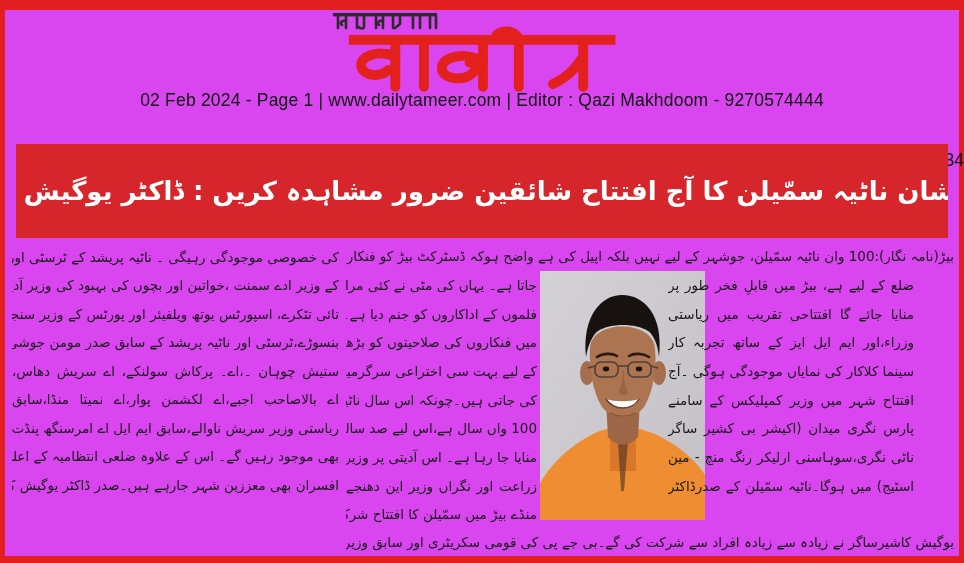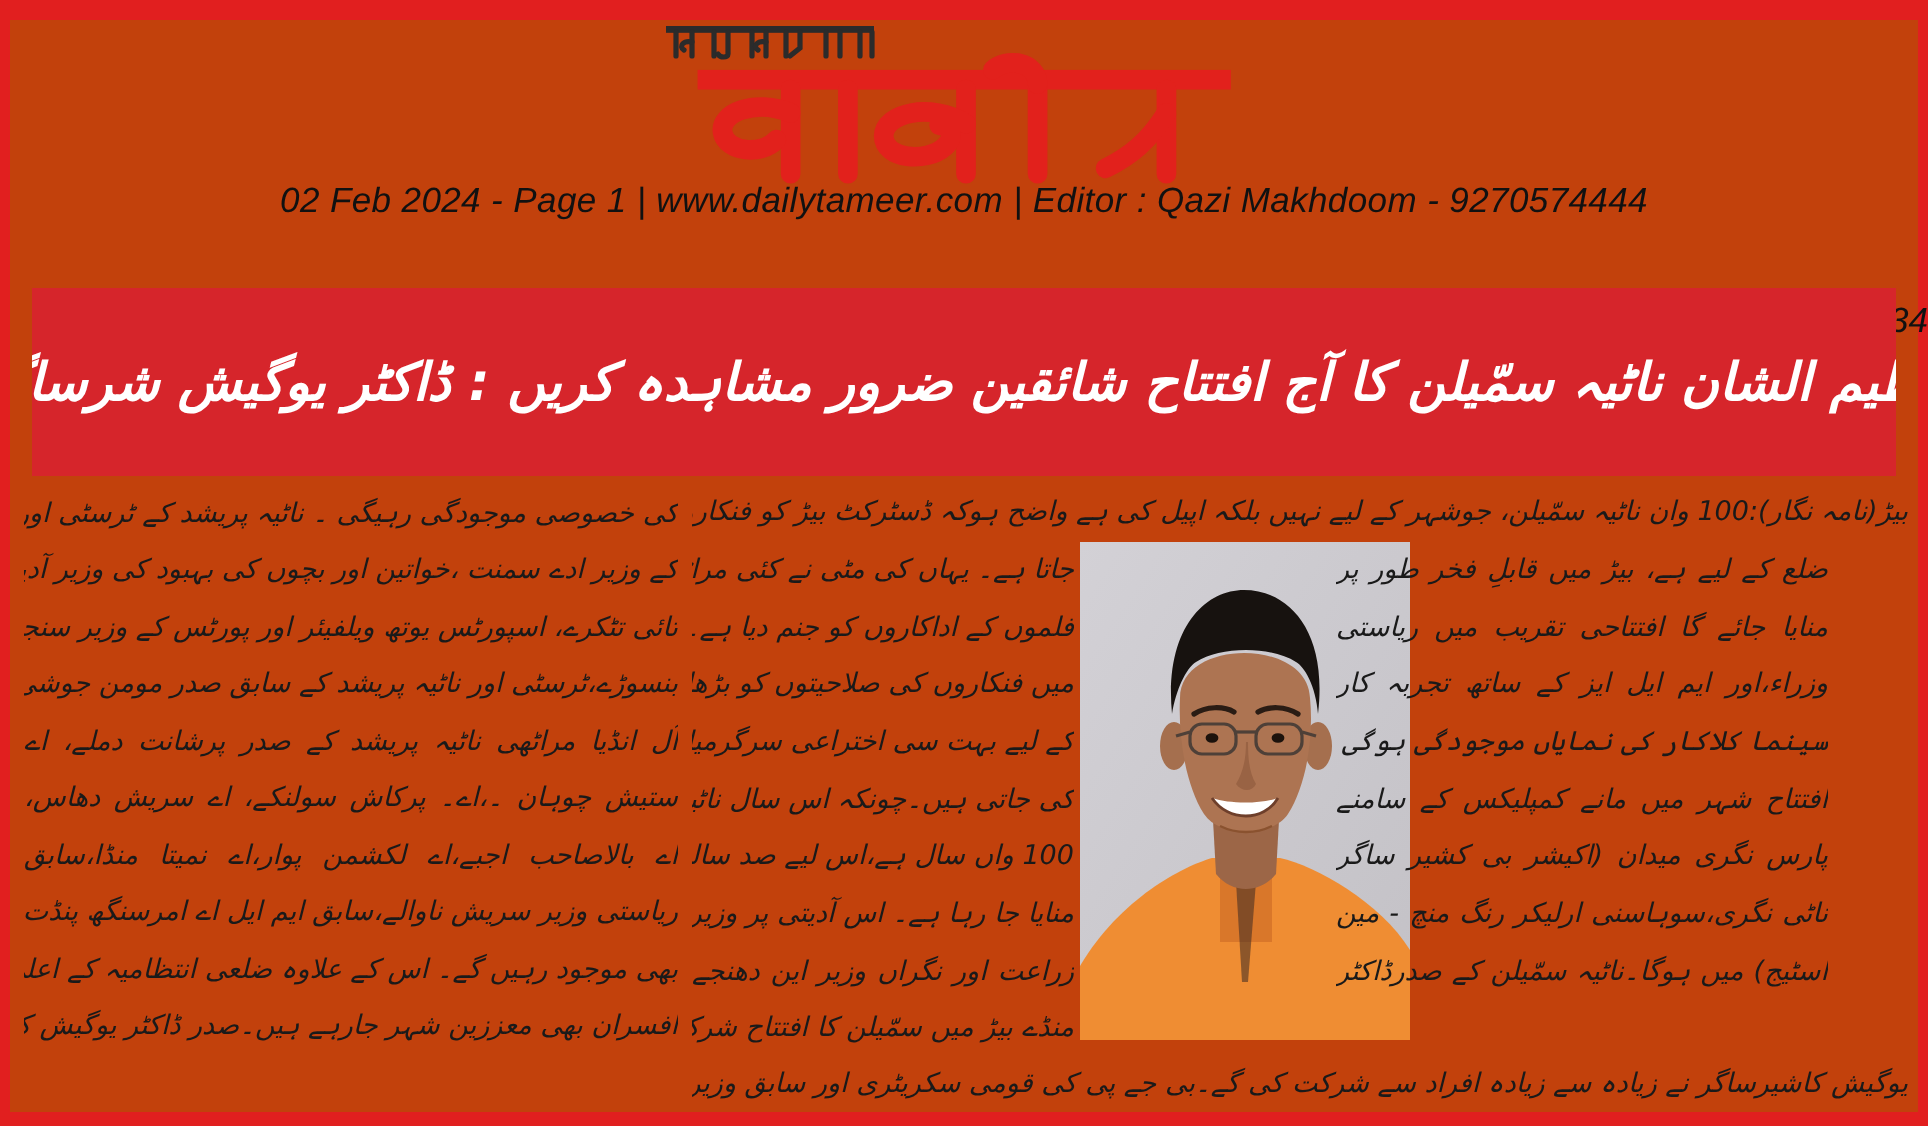--- a/index.html
+++ b/index.html
@@ -1,17 +1,17 @@
 <!DOCTYPE html>
 <html><head>
 <meta charset="utf-8">
 <style>
   html,body{margin:0;padding:0;background:#888;}
-  #page{position:relative;width:964px;height:563px;background:#c2410c;overflow:hidden;
-        font-family:"Liberation Sans",sans-serif;font-style:italic;}
+  #page{position:relative;width:964px;height:563px;background:#d946ef;overflow:hidden;
+        font-family:"Liberation Sans",sans-serif;}
   
   .frame-top{position:absolute;left:0;top:0;width:964px;height:10px;background:#e11f1f;}
   .frame-left{position:absolute;left:0;top:0;width:5px;height:563px;background:#e11f1f;}
   .frame-right{position:absolute;right:0;top:0;width:5px;height:563px;background:#e11f1f;}
   .frame-bottom{position:absolute;left:0;bottom:0;width:964px;height:7px;background:#e11f1f;}
 
   
   .tagline{position:absolute;left:333px;top:12px;width:106px;height:20px;}
   .logo{position:absolute;left:333px;top:26px;width:300px;height:68px;}
   .dateline{position:absolute;left:0;top:90px;width:964px;text-align:center;
@@ -103,21 +103,20 @@
 
   <div class="ucol" style="left:346px;top:243px;width:608px;height:28px;">
     <div class="single-line">بیڑ(نامہ نگار):100 وان ناٹیہ سمّیلن، جوشہر کے لیے نہیں بلکہ    اپیل کی ہے    واضح ہوکہ ڈسٹرکٹ بیڑ کو فنکاروں کا گہوارہ سمجھا</div>
   </div>
 
   <div class="ucol left-col" style="left:12px;top:243px;width:327px;height:314px;">
     <div class="uline">کی خصوصی موجودگی رہیگی ۔ ناٹیہ پریشد کے ٹرسٹی اور صنعت</div>
     <div class="uline">کے وزیر ادے سمنت ،خواتین اور بچوں کی بہبود کی وزیر آدیتی</div>
     <div class="uline">تائی تٹکرے، اسپورٹس یوتھ ویلفیئر اور پورٹس کے وزیر سنجے</div>
     <div class="uline">بنسوڑے،ٹرسٹی اور ناٹیہ پریشد کے سابق صدر مومن جوشی،</div>
-    <div class="uline">آل انڈیا مراٹھی ناٹیہ پریشد کے صدر پرشانت دملے، اے</div>
     <div class="uline">ستیش چوہان ۔،اے۔ پرکاش سولنکے، اے سریش دھاس،</div>
     <div class="uline">اے بالاصاحب اجبے،اے لکشمن پوار،اے نمیتا منڈا،سابق</div>
     <div class="uline">ریاستی وزیر سریش ناوالے،سابق ایم ایل اے امرسنگھ پنڈت</div>
     <div class="uline">بھی موجود رہیں گے۔ اس کے علاوہ ضلعی انتظامیہ کے اعلیٰ</div>
     <div class="uline">افسران بھی معززین شہر جارہے ہیں۔صدر ڈاکٹر یوگیش کاشیر</div>
   </div>
 
   <div class="ucol mid-col" style="left:346px;top:271px;width:191px;height:258px;">
     <div class="uline">جاتا ہے۔ یہاں کی مٹی نے کئی مراٹھی</div>
     <div class="uline">فلموں کے اداکاروں کو جنم دیا ہے۔ بیڑ</div>
@@ -173,21 +172,21 @@
       <path d="M66 128 C74 140,92 140,99 128" stroke="#6e3f2b" stroke-width="1.4" fill="none"></path>
       <path d="M70 142 C78 146,88 146,96 142" stroke="#8a522f" stroke-width="1.2" fill="none"></path>
     </svg>
   </div>
 
   <div class="ucol right-col" style="left:668px;top:271px;width:246px;height:258px;">
     <div class="uline">ضلع کے لیے ہے، بیڑ میں قابلِ فخر طور پر</div>
     <div class="uline">منایا جائے گا افتتاحی تقریب میں ریاستی</div>
     <div class="uline">وزراء،اور ایم ایل ایز کے ساتھ تجربہ کار</div>
     <div class="uline">سینما کلاکار کی نمایاں موجودگی ہوگی ۔آج</div>
-    <div class="uline">افتتاح شہر میں مانے کمپلیکس کے سامنے</div>
+    <div class="uline">افتتاح شہر میں وزیر کمپلیکس کے سامنے</div>
     <div class="uline">پارس نگری میدان (اکیشر بی کشیر ساگر</div>
     <div class="uline">ناٹی نگری،سوہاسنی ارلیکر رنگ منچ - مین</div>
     <div class="uline">اسٹیج) میں ہوگا۔ناٹیہ سمّیلن کے صدرڈاکٹر</div>
   </div>
 
   <div class="ucol" style="left:346px;top:529px;width:608px;height:27px;">
     <div class="single-line">یوگیش کاشیرساگر نے زیادہ سے زیادہ افراد سے شرکت کی    گے۔بی جے پی کی قومی سکریٹری اور سابق وزیر پنکجا منڈے</div>
   </div>
 
 </div>

